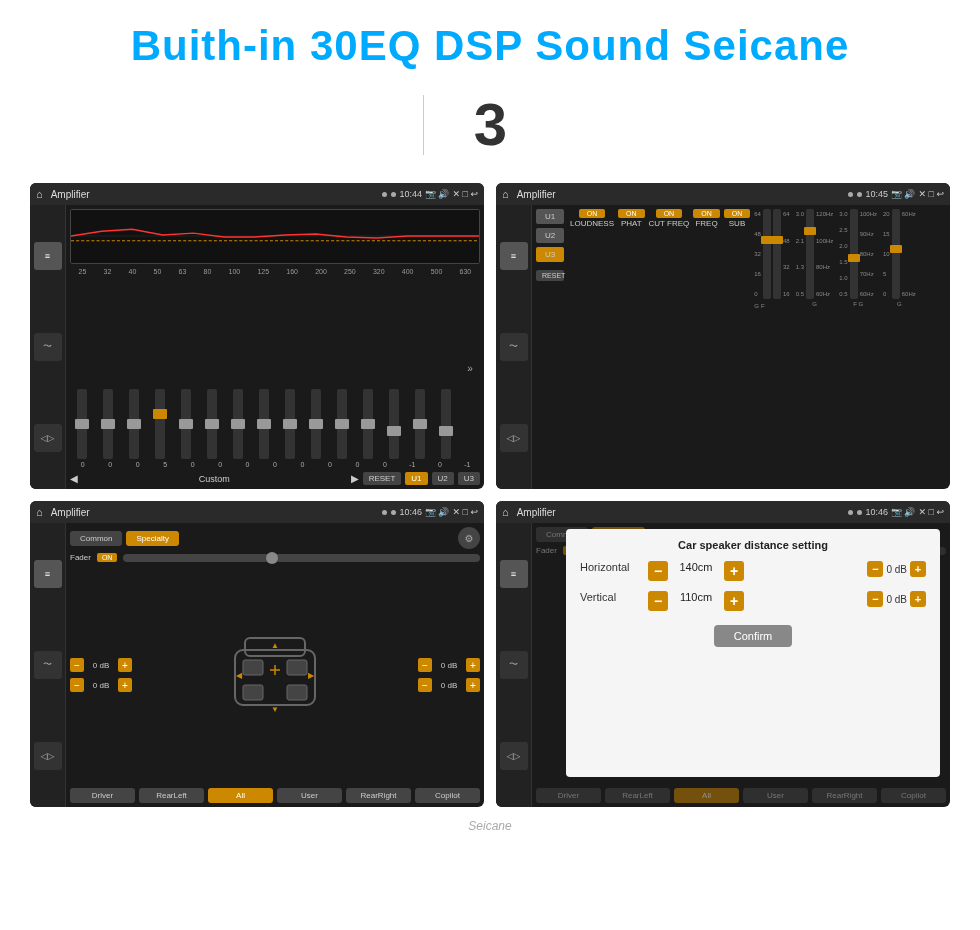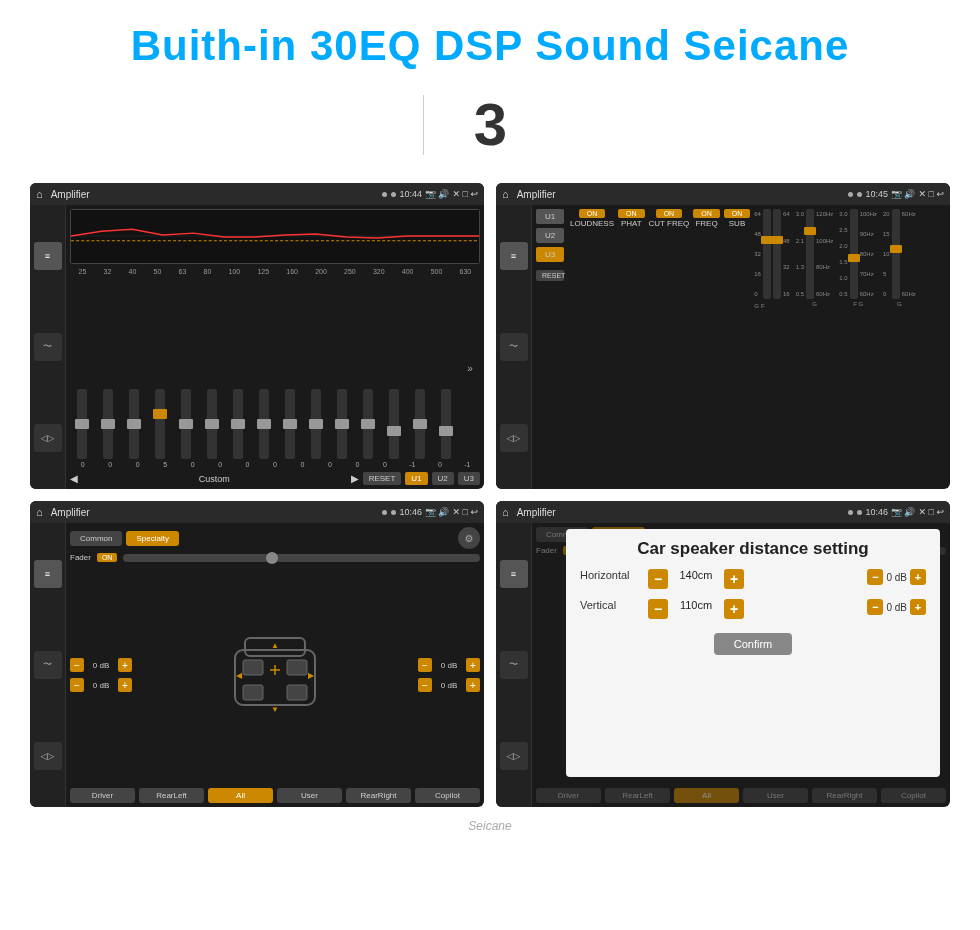--- a/index.html
+++ b/index.html
@@ -375,21 +375,21 @@
       top: 28px; left: 70px; right: 10px; bottom: 30px;
       background: #f5f5f5;
       border-radius: 4px;
       z-index: 10;
       display: flex;
       flex-direction: column;
       padding: 10px 14px;
       gap: 10px;
     }
     .dist-title {
-      font-size: 17px;
+      font-size: 11px;
       font-weight: bold;
       color: #222;
       text-align: center;
     }
     .dist-row {
       display: flex;
       align-items: flex-start;
       gap: 8px;
     }
     .dist-row-label {

